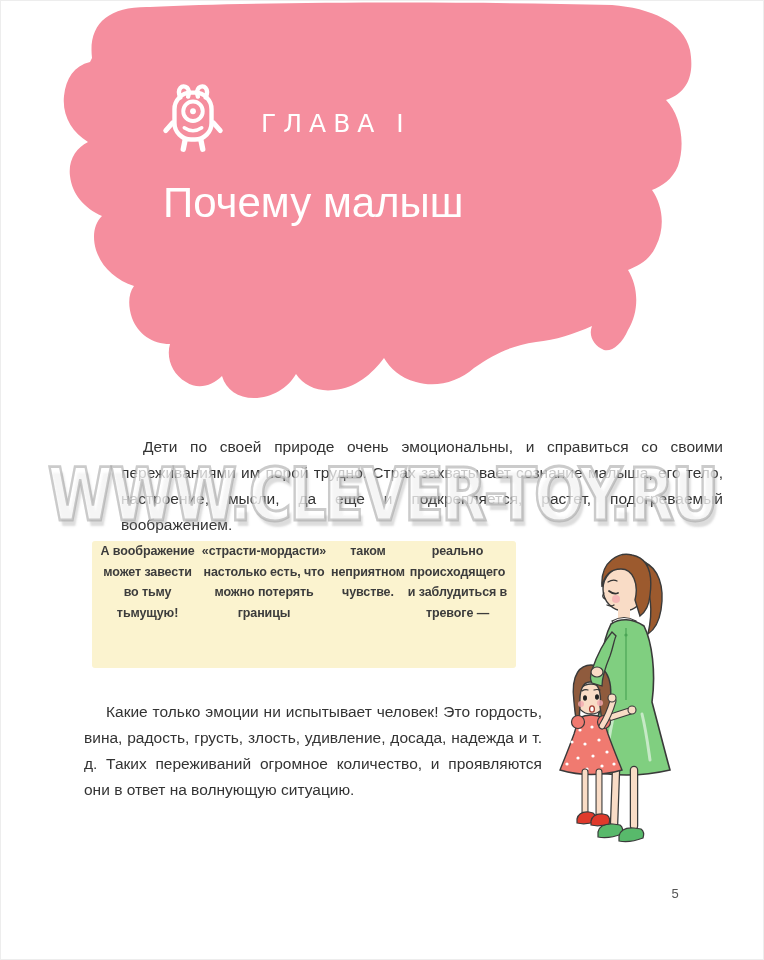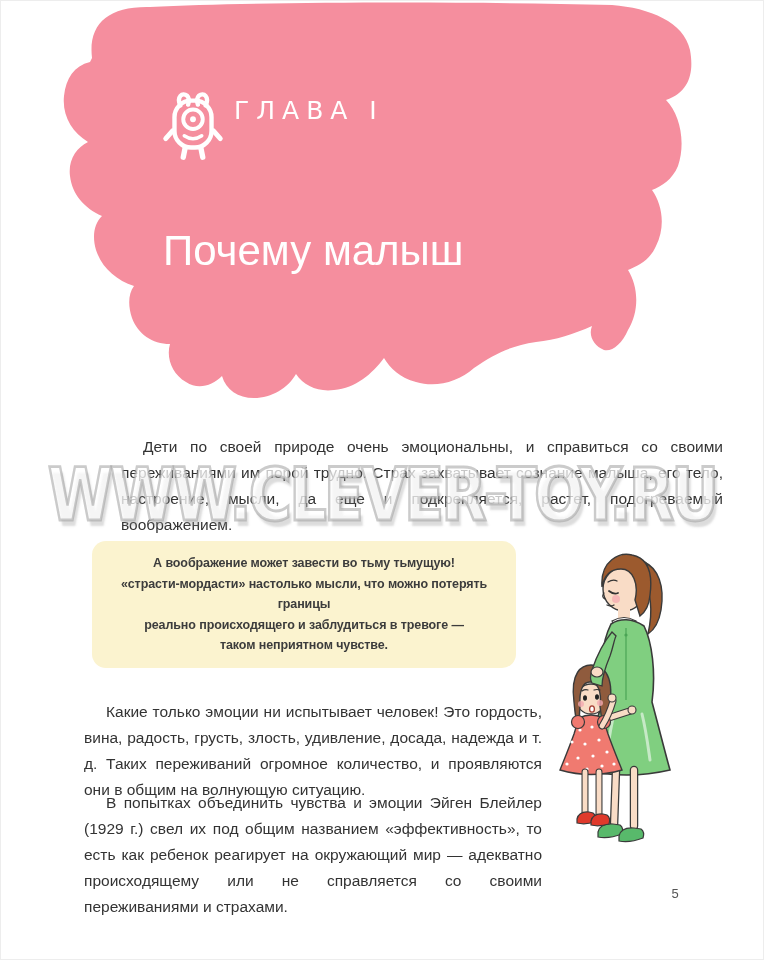--- a/index.html
+++ b/index.html
@@ -7,38 +7,38 @@
   .page{
     position:relative;
     width:764px;height:960px;
     background:#ffffff;
     overflow:hidden;
     box-shadow: inset 0 0 0 1px #ededed;
     font-family:"Liberation Sans", sans-serif;
   }
   .blob-svg{position:absolute;left:0;top:0;}
   .header-row{
-    position:absolute;left:157px;top:88px;
-    display:flex;align-items:flex-start;gap:5px;
+    position:absolute;left:157px;top:80px;
+    display:flex;align-items:center;gap:32px;
   }
   .monster{width:72px;height:78px;}
   .chapter-label{
     color:#ffffff;
     font-family:"DejaVu Sans", sans-serif;
     font-size:25px;font-weight:400;
     letter-spacing:7px;
     margin-top:8px;
   }
   .page-title{
     position:absolute;left:163px;top:176px;
     color:#ffffff;
     font-size:42px;line-height:54px;font-weight:400;
     font-family:"Liberation Sans", sans-serif;
   }
-  .page-title span{display:block;margin-top:48px;}
+  .page-title span{display:block;}
   .para{
     position:absolute;
     color:#333333;
     font-size:15.5px;line-height:26px;
     text-align:justify;
     text-indent:22px;
     margin:0;
   }
   .p1{left:84px;top:434px;width:602px;margin-left:37px;}
   .p2{left:84px;top:699px;width:458px;}
@@ -55,22 +55,22 @@
     -webkit-text-stroke:2.5px rgba(160,160,160,0.55);
     text-shadow:3px 5px 2px rgba(140,140,140,0.30);
     transform:scale(0.95,1.18);
     transform-origin:center top;
     pointer-events:none;
     z-index:5;
   }
   .callout{
     position:absolute;left:92px;top:541px;width:424px;height:127px;
     background:#FBF3CF;
-    border-radius:14px;
-    display:flex;flex-direction:column;justify-content:center;
+    border-radius:3px;
+    display:flex;flex-direction:row;justify-content:center;
     text-align:center;
     padding:0 6px;
     box-sizing:border-box;
   }
   .callout span{
     display:block;
     font-size:12.5px;line-height:20.5px;
     font-weight:700;color:#3c3c3c;
     letter-spacing:-0.1px;
   }
@@ -141,27 +141,26 @@
   <div class="page-title">
     <span>Почему малыш</span>
   </div>
 
   <p class="para p1">Дети по своей природе очень эмоциональны, и справиться со своими переживаниями им порой трудно. Страх захватывает сознание малыша, его тело, настроение, мысли, да еще и подкрепляется, растет, подогреваемый воображением.</p>
 
   <div class="watermark">WWW.CLEVER-TOY.RU</div>
 
   <div class="callout">
     <span>А воображение может завести во тьму тьмущую!</span>
-    <span>«страсти-мордасти» настолько мысли, что можно потерять границы</span>
+    <span>«страсти-мордасти» настолько есть, что можно потерять границы</span>
+    <span>таком неприятном чувстве.</span>
     <span>реально происходящего и заблудиться в тревоге —</span>
-    <span>таком неприятном чувстве.</span>
   </div>
 
-  <p class="para p2">Какие только эмоции ни испытывает человек! Это гордость, вина, радость, грусть, злость, удивление, досада, надежда и т. д. Таких переживаний огромное количество, и проявляются они в общим на волнующую ситуацию.</p>
-  <p class="para p3">В попытках объединить чувства и эмоции Эйген Блейлер (1929 г.) свел их под общим названием «эффективность», то есть как ребенок реагирует на окружающий мир — адекватно происходящему или не справляется со своими переживаниями и страхами.</p>
+  <p class="para p2">Какие только эмоции ни испытывает человек! Это гордость, вина, радость, грусть, злость, удивление, досада, надежда и т. д. Таких переживаний огромное количество, и проявляются они в ответ на волнующую ситуацию.</p>
 
   <svg class="illustration" width="150" height="310" viewBox="0 0 150 310" aria-hidden="true">
     <g>
 
       <path d="M92,10 C106,16 113,34 109,58 C107,70 102,78 96,82 C101,60 100,36 87,20 Z" fill="#9C5A2E" stroke="#3a3a3a" stroke-width="1.4"></path>
       <circle cx="91" cy="14" r="4.5" fill="#58B96B" stroke="#3a3a3a" stroke-width="1.2"></circle>
 
       <ellipse cx="72" cy="37" rx="21" ry="22" fill="#F9DCC6" stroke="#3a3a3a" stroke-width="1.4"></ellipse>
       <path d="M57,39 q5,4 9,2" fill="none" stroke="#333" stroke-width="1.8" stroke-linecap="round"></path>
       <path d="M56,30 q5,-3 9,-1" fill="none" stroke="#333" stroke-width="1.3" stroke-linecap="round"></path>

